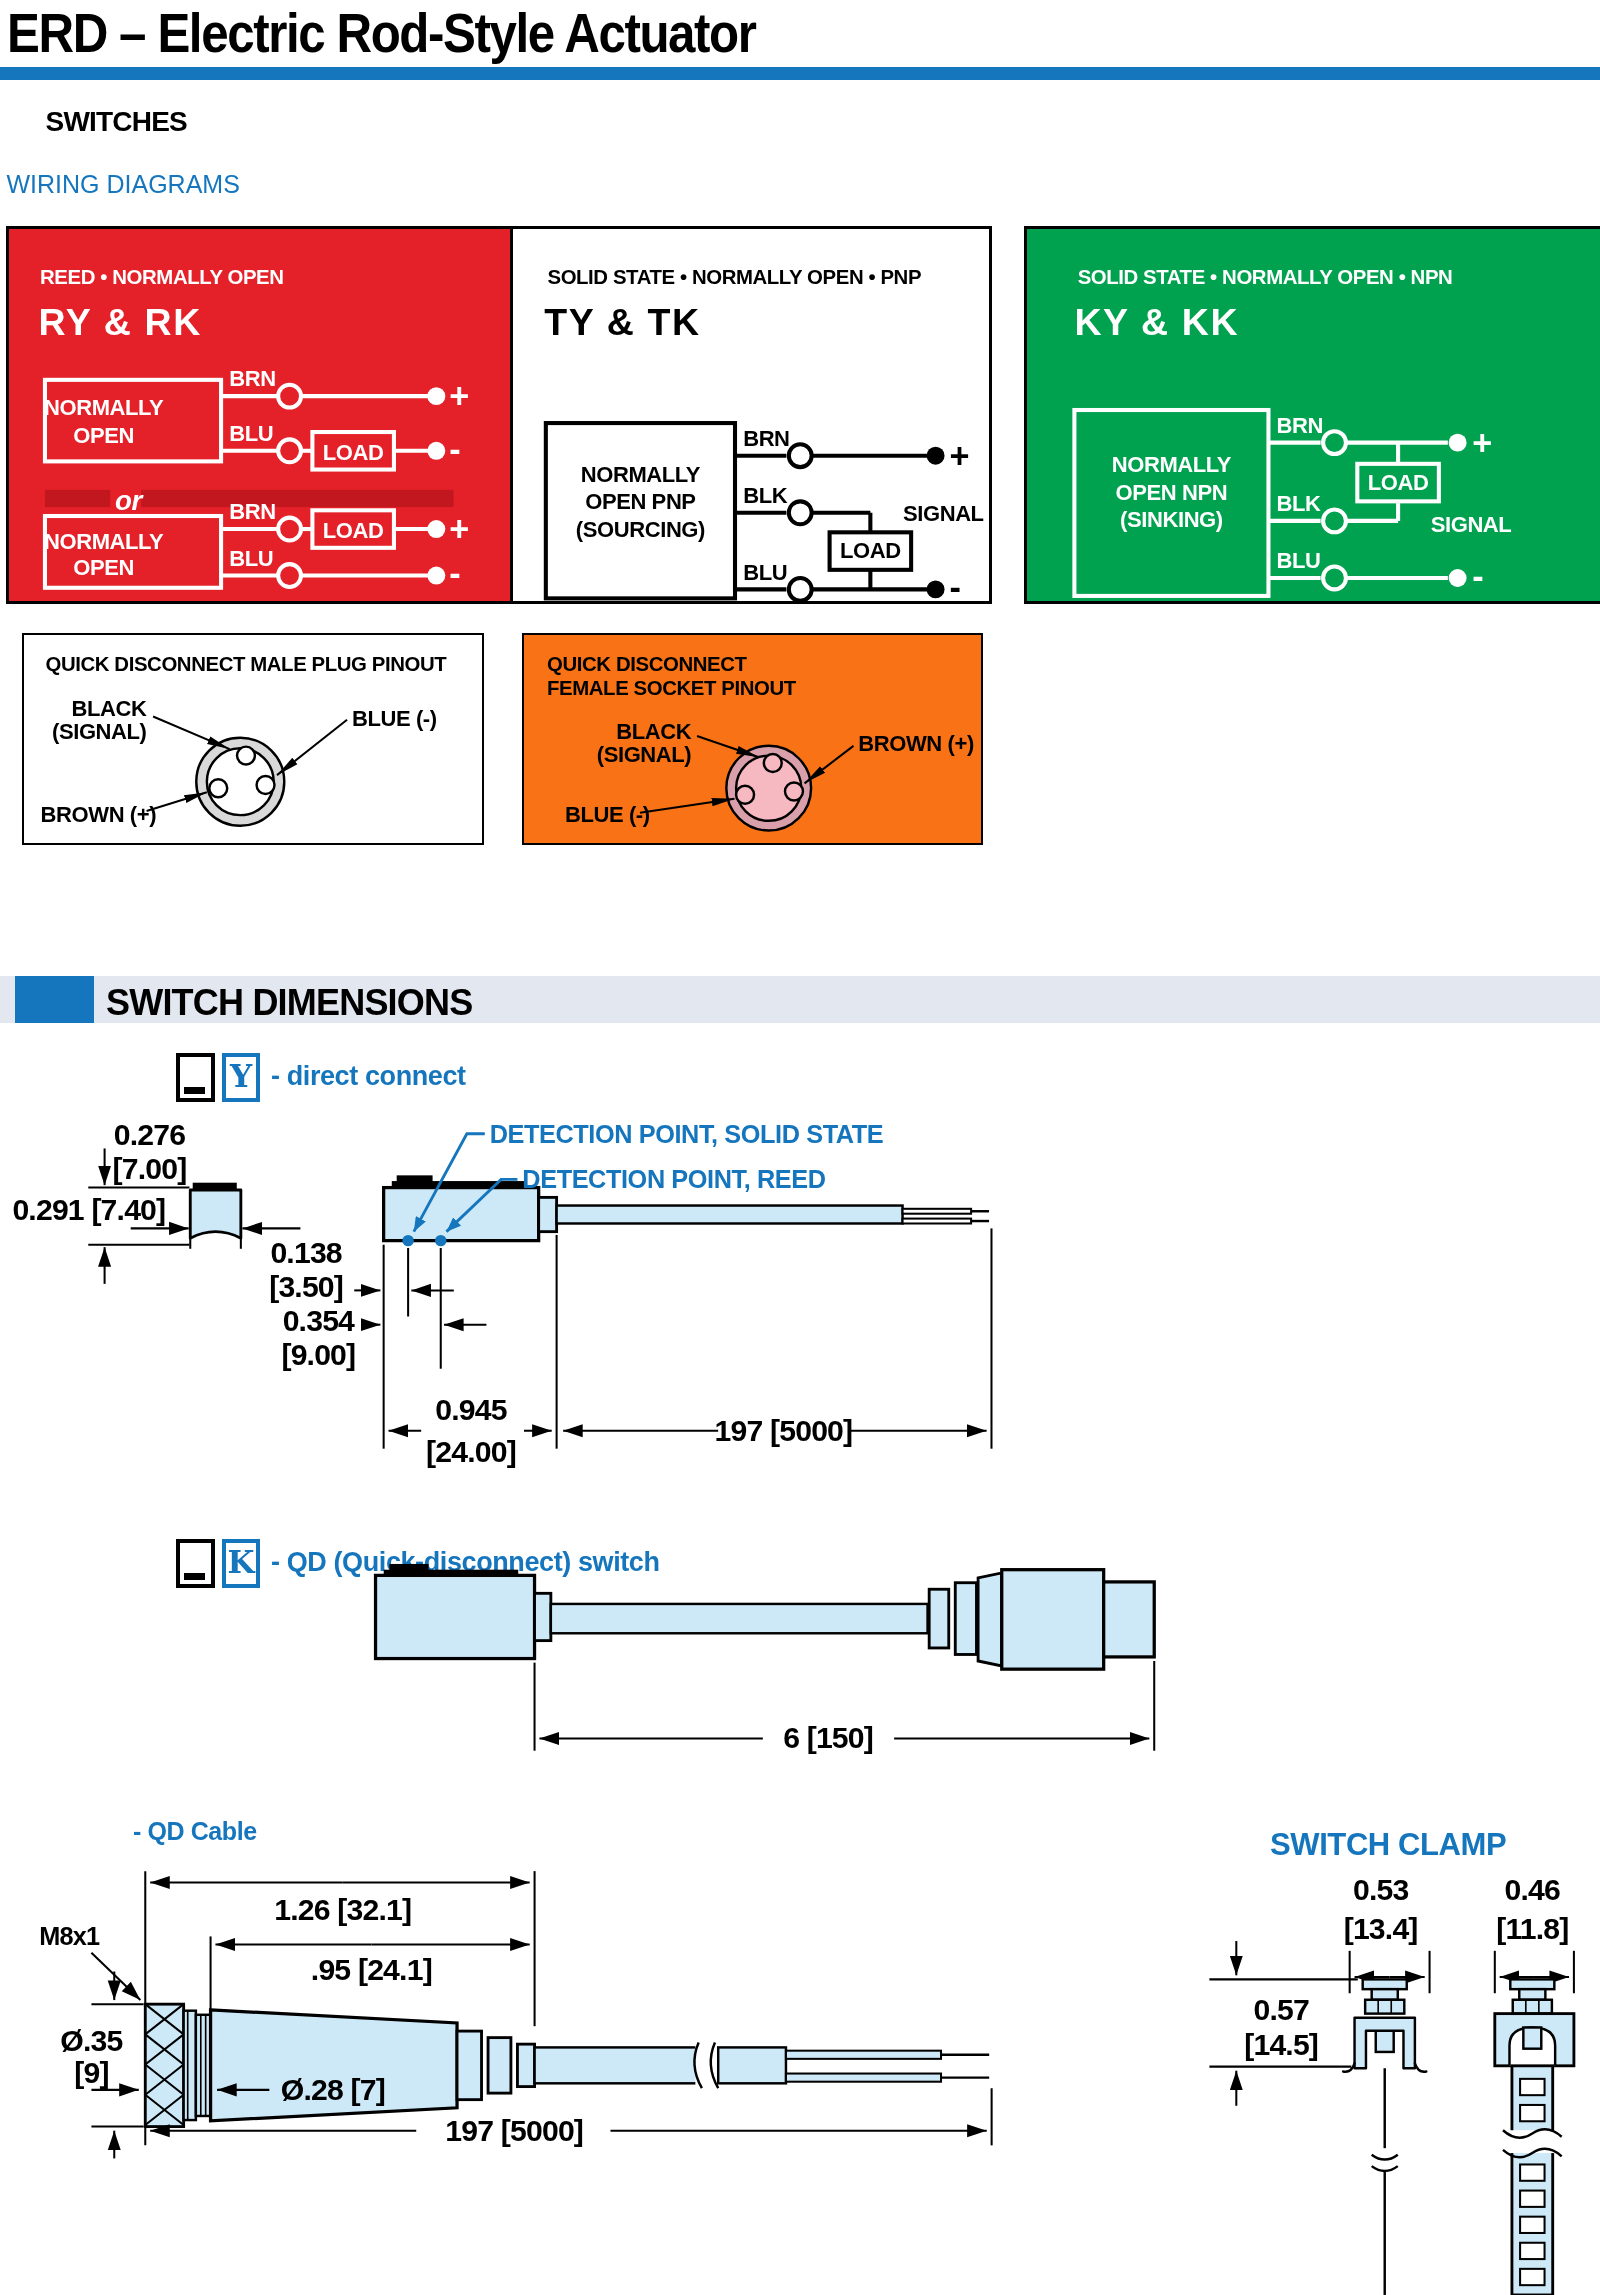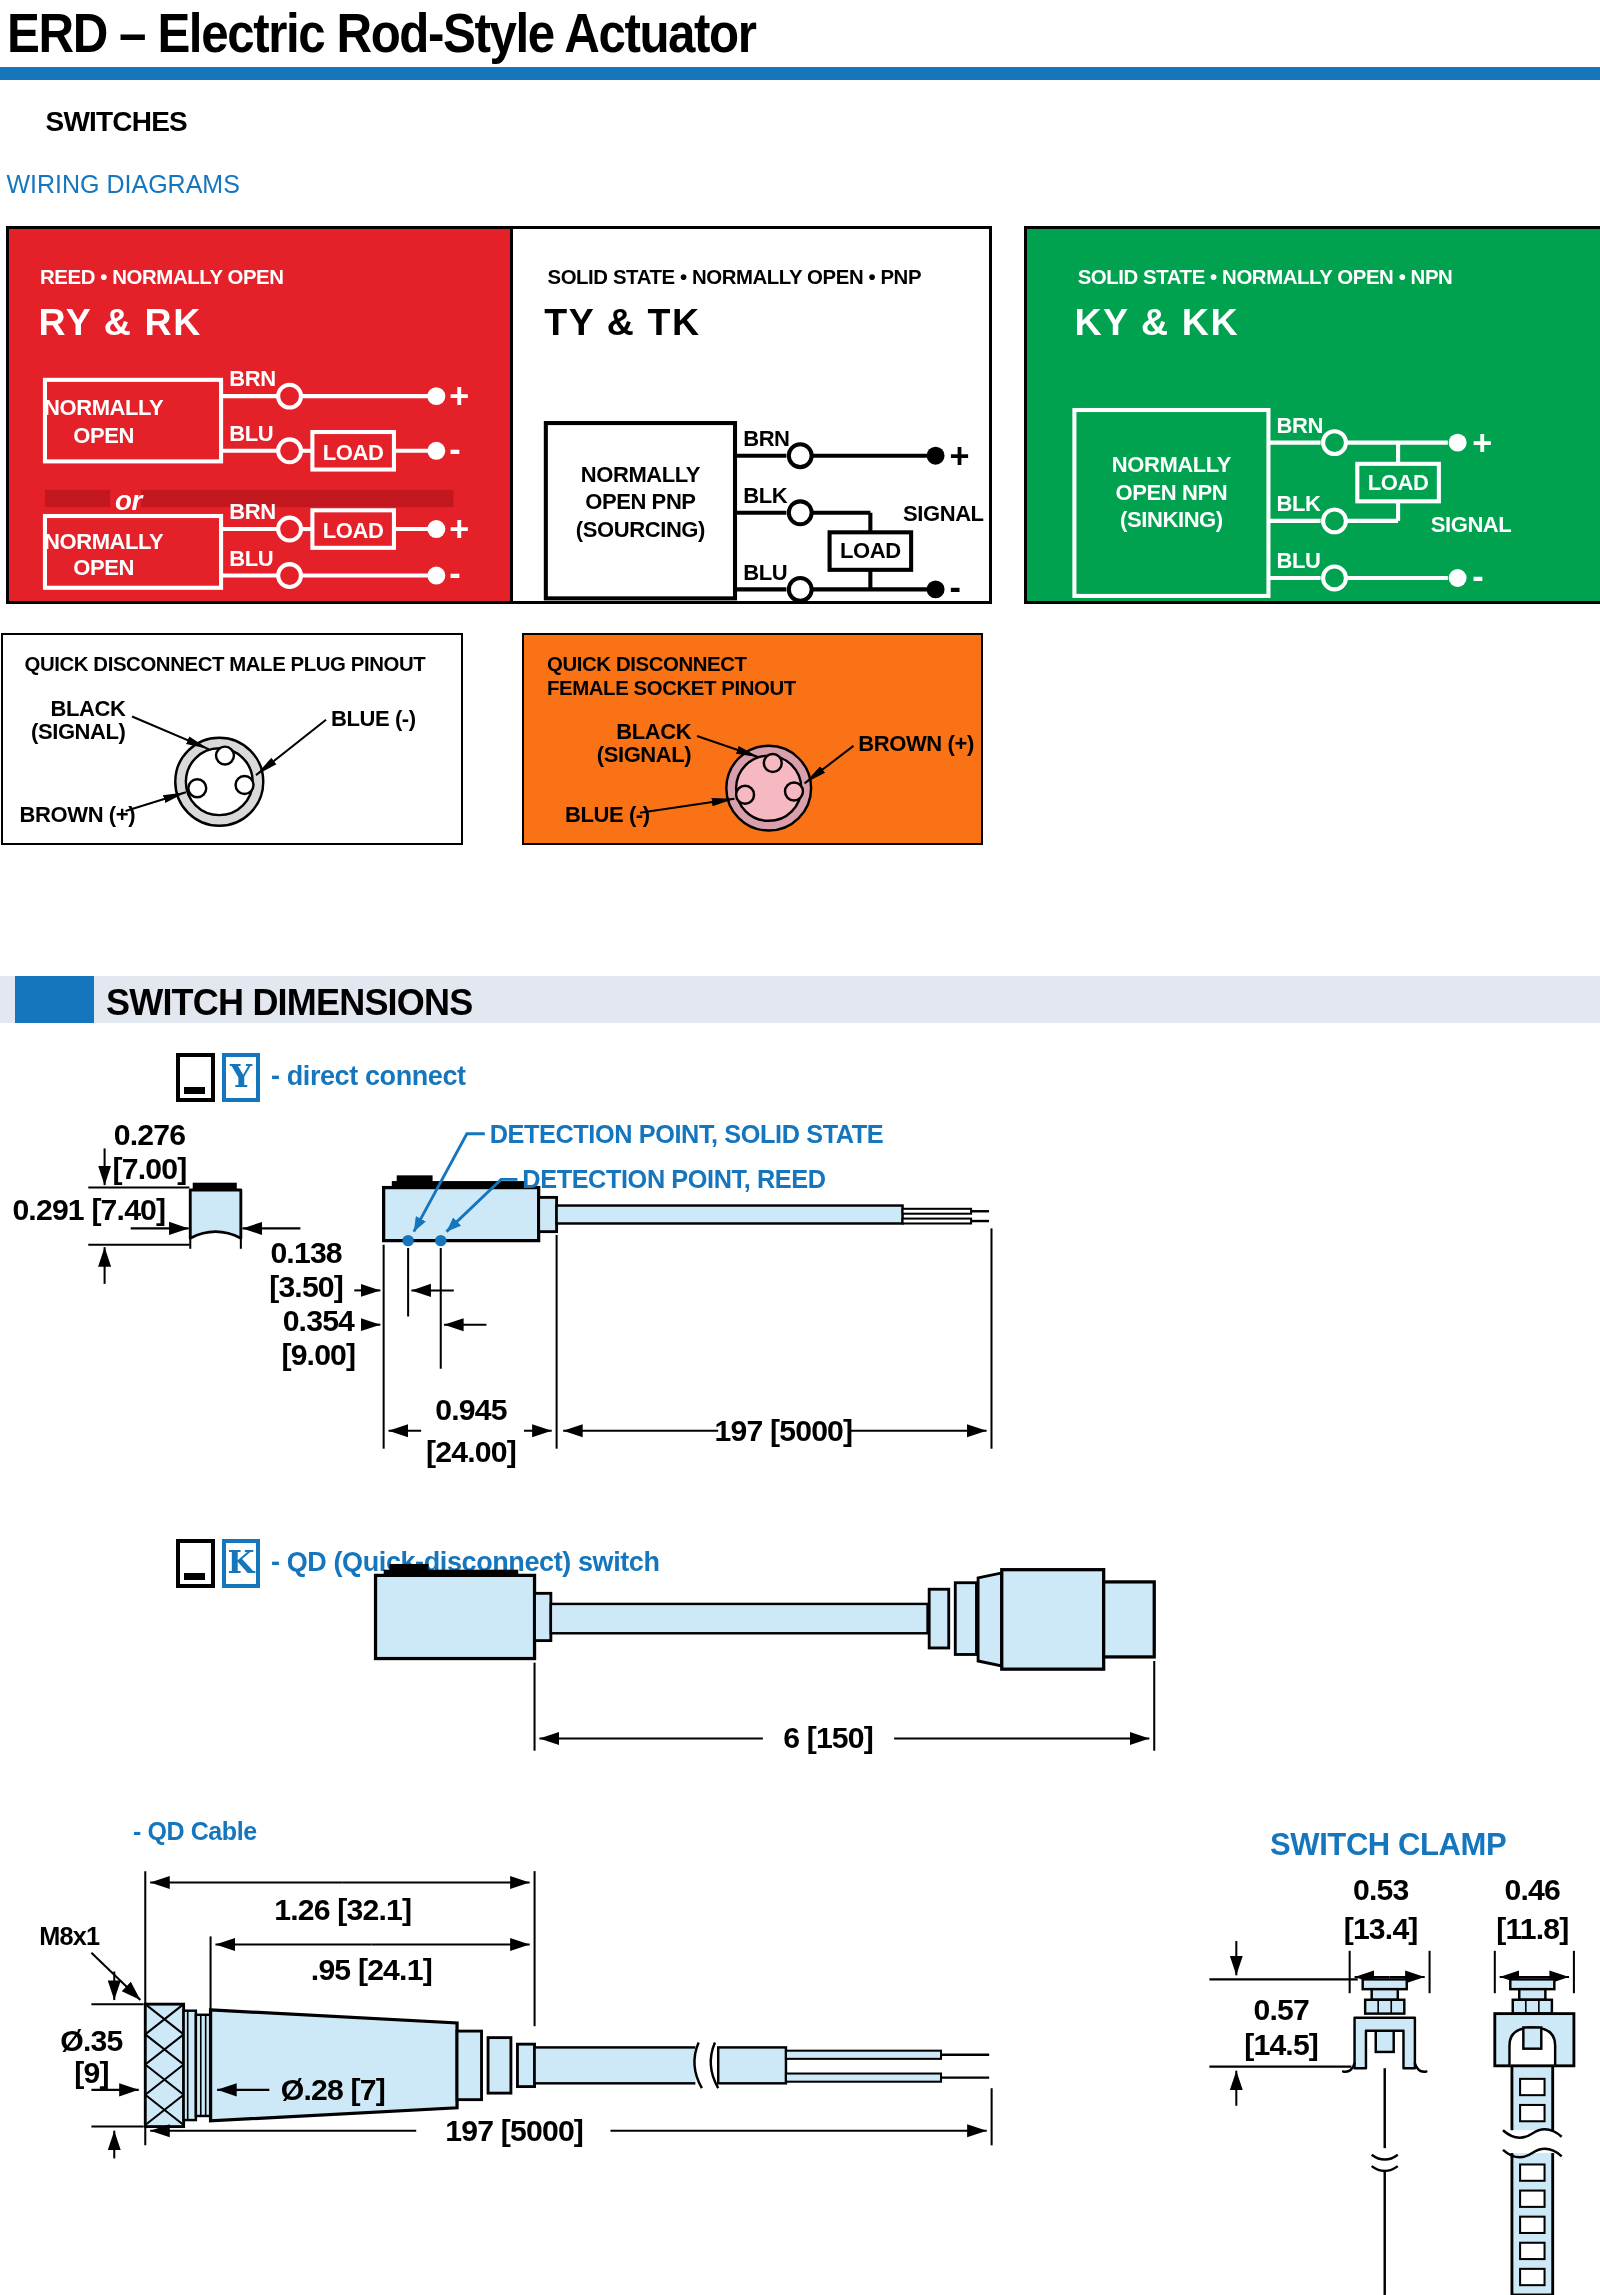--- a/index.html
+++ b/index.html
@@ -9,21 +9,21 @@
   #main-title{left:6.5px;top:0px;font-size:56px;font-weight:700;letter-spacing:-1.6px;
       transform:scaleX(0.88);transform-origin:left top;white-space:nowrap;}
   #title-rule{left:0;top:67px;width:1601px;height:13px;background:#1576bd;}
   #switches-heading{left:6.5px;top:106px;font-size:28px;font-weight:700;letter-spacing:-0.8px;margin-left:39px;}
   #wiring-subheading{left:6.5px;top:170px;font-size:25px;font-weight:400;color:#1576bd;letter-spacing:0;}
   .wirebox{position:absolute;top:226px;height:378px;border:3.3px solid #000;box-sizing:border-box;}
   #reed-box{left:5.7px;width:528px;background:#e42029;}
   #pnp-box{left:510px;width:482px;background:#fff;}
   #npn-box{left:1024px;width:627px;background:#00a24f;}
   .pinbox{position:absolute;top:633px;height:212px;border:2.4px solid #000;box-sizing:border-box;}
-  #male-box{left:1px;width:462px;background:#fff;}
+  #male-box{left:22px;width:462px;background:#fff;}
   #female-box{left:522px;width:461px;background:#f97316;}
   #dim-bar{left:0;top:976px;width:1601px;height:47px;background:#e3e7f0;}
   #dim-bar-chip{left:14.7px;top:976px;width:79px;height:47px;background:#1576bd;}
   #dim-bar-title{left:106px;top:982px;font-size:36px;font-weight:700;letter-spacing:-0.8px;}
   .badge-plain{position:absolute;width:39px;height:49px;border:4.9px solid #000;box-sizing:border-box;background:#fff;}
   .badge-plain .bar{position:absolute;left:4.1px;bottom:4.1px;width:21px;height:7.3px;background:#000;}
   .badge-letter{position:absolute;width:38px;height:49px;border:4.9px solid #1576bd;box-sizing:border-box;
       background:#fff;color:#1576bd;font-family:"DejaVu Serif",serif;font-weight:700;font-size:31px;
       text-align:center;line-height:39px;}
   .dim-heading{position:absolute;font-size:27px;font-weight:700;color:#1576bd;letter-spacing:-0.4px;white-space:nowrap;}

